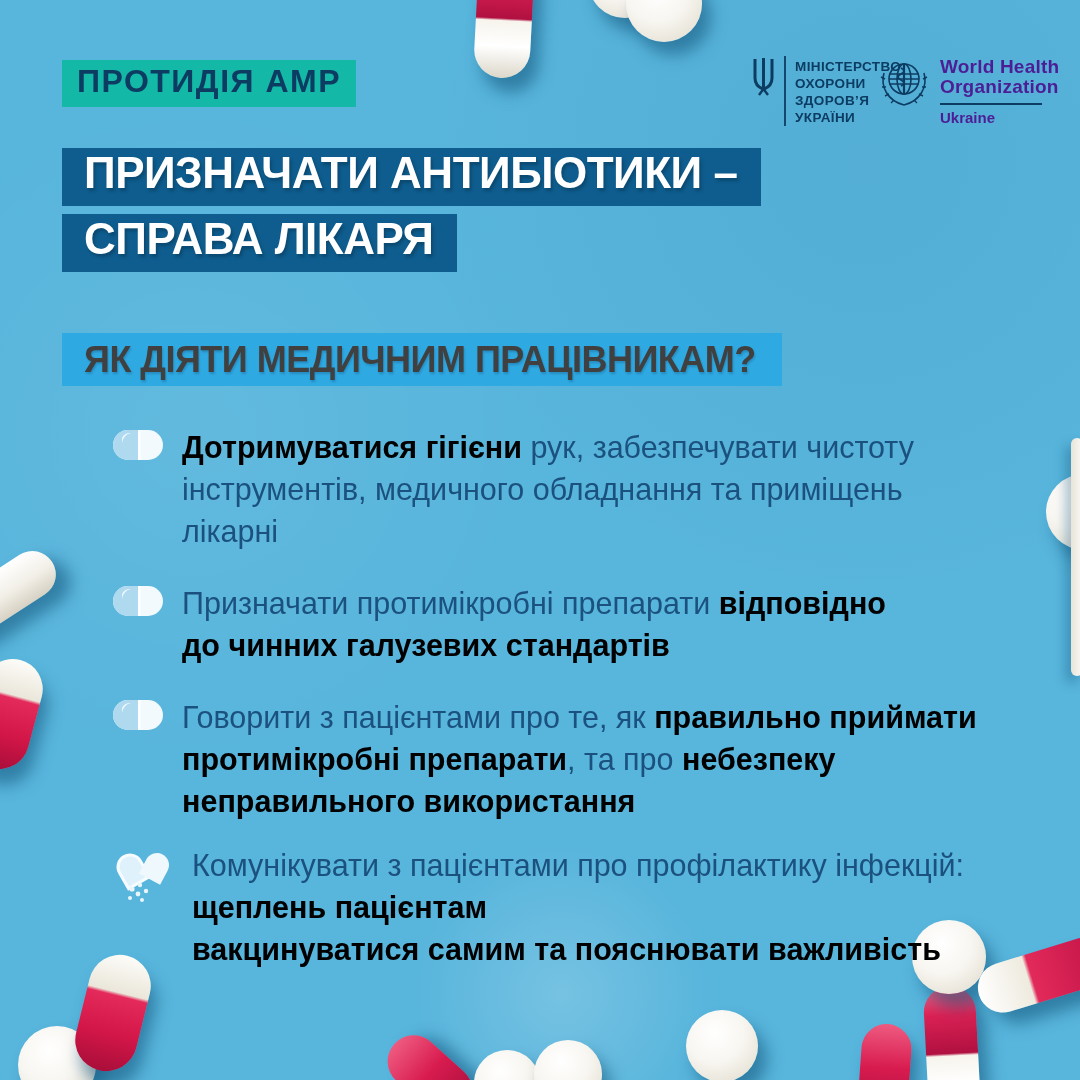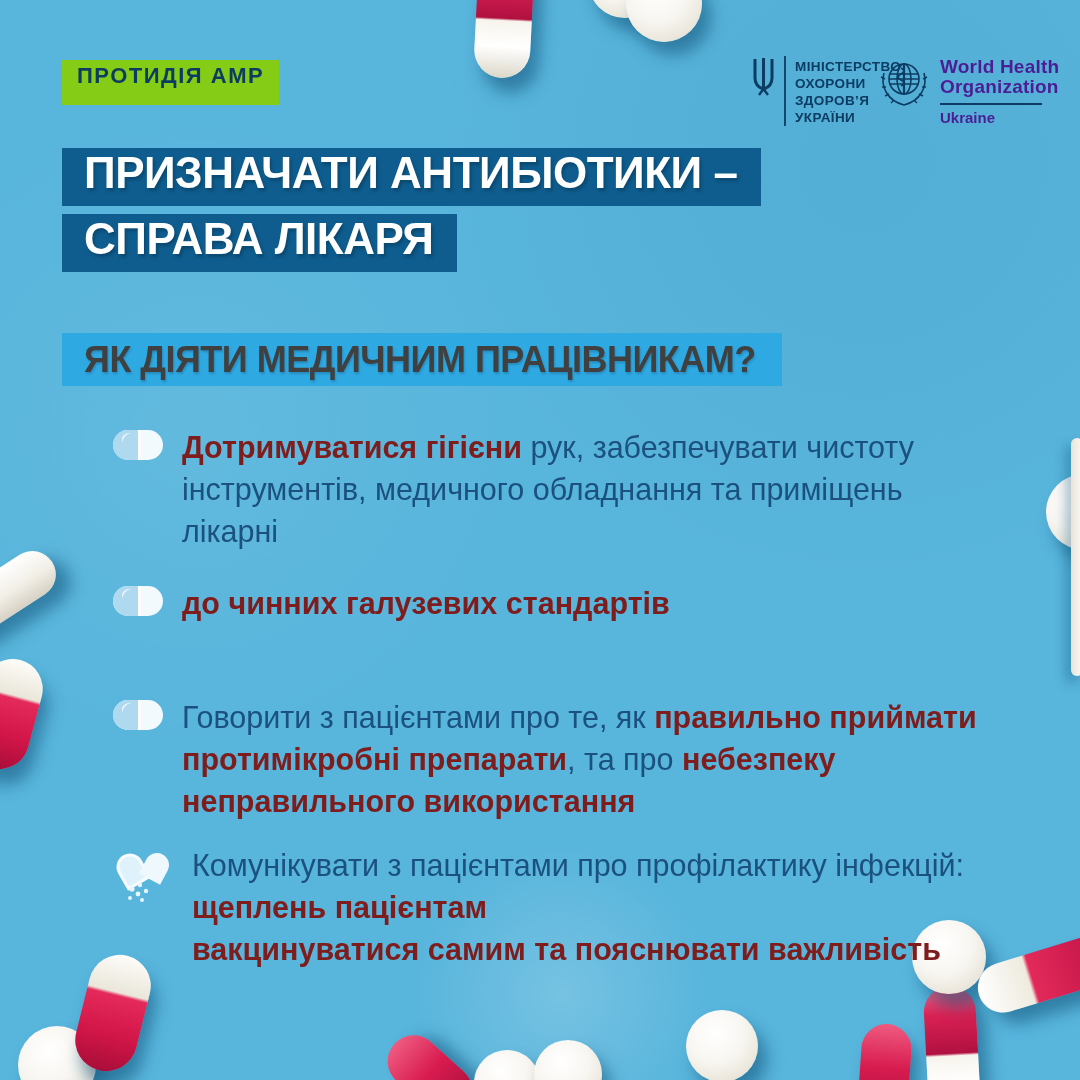--- a/index.html
+++ b/index.html
@@ -47,23 +47,23 @@
     box-shadow:8px 13px 15px rgba(16,82,120,.55);
   }
   .cap-h-wr{
     border-radius:999px;
     background:linear-gradient(90deg,#ffffff 0%,#eeeade 38%,#e22a5a 41%,#c01246 100%);
     box-shadow:11px 15px 16px rgba(16,82,120,.55);
   }
   
   .badge{
     position:absolute;left:62px;top:60px;z-index:5;
-    background:#84cc16;color:#0d3c63;
-    font-weight:bold;font-size:22px;letter-spacing:1.5px;
-    padding:3px 15px 16px 15px;
+    background:#14b8a6;color:#0d3c63;
+    font-weight:bold;font-size:32px;letter-spacing:1.5px;
+    padding:3px 15px 7px 15px;
   }
   .logo-moh{position:absolute;left:750px;top:56px;z-index:5;display:flex;align-items:flex-start;color:#0d3c63;justify-content:center;}
   .logo-moh .sep{width:2px;height:70px;background:#0d3c63;margin:0 9px 0 7px;opacity:.9;}
   .logo-moh .lines{font-size:13.5px;font-weight:bold;line-height:17px;letter-spacing:.4px;padding-top:2px;}
   .logo-who{position:absolute;left:876px;top:57px;z-index:5;display:flex;color:#4c1d95;justify-content:center;}
   .logo-who .txt{margin-left:8px;}
   .logo-who .nm{font-size:19px;font-weight:bold;line-height:20px;letter-spacing:.2px;}
   .logo-who .rule{height:2px;background:#0d3c63;margin:6px 0 4px 0;width:102px;}
   .logo-who .ctry{font-size:15px;font-weight:bold;}
   
@@ -84,21 +84,21 @@
     padding:0 26px 0 22px;white-space:nowrap;
   }
   .subtitle span{
     color:#404040;font-weight:bold;font-size:36px;letter-spacing:-.5px;
     text-shadow:1px 2px 2px rgba(10,60,100,.25);
   }
   
   .bullet{position:absolute;left:112px;z-index:5;display:flex;}
   .bullet .ic{flex:0 0 52px;margin-top:3px;}
   .bullet .tx{margin-left:18px;font-size:30.5px;line-height:42px;color:#1b517f;white-space:nowrap;}
-  .bullet .tx .b{font-weight:bold;color:#7f1d1d;}
+  .bullet .tx .b{font-weight:bold;color:#000000;}
 </style>
 </head>
 <body>
 
 <div class="canvas">
 
   <div id="decor-layer">
       <div class="pill cap-rw" style="left: 476px; top: -44px; width: 56px; height: 122px; transform: rotate(3deg);"></div>
       <div class="pill tablet" style="left: 588px; top: -56px; width: 74px; height: 74px; transform: rotate(0deg);"></div>
       <div class="pill tablet" style="left: 626px; top: -34px; width: 76px; height: 76px; transform: rotate(0deg);"></div>
@@ -191,20 +191,21 @@
       <div class="bullet" style="top: 582px;">
         <span class="ic">
   <svg width="52" height="32" viewBox="0 0 52 32">
     <rect x="1" y="1" width="50" height="30" rx="15" fill="#f3fafe"></rect>
     <path d="M26,1 L16,1 A15,15 0 0,0 16,31 L26,31 Z" fill="#aed9ef"></path>
     <path d="M10,9 A9,8 0 0,1 19,4 A12,12 0 0,0 10,14 Z" fill="#eaf7fd"></path>
     <rect x="26" y="1" width="2.5" height="30" fill="#ffffff"></rect>
   </svg>
 </span>
         <div class="tx">
+          <div><span>Призначати протимікробні препарати </span><span class="b">відповідно</span></div>
           <div><span class="b">до чинних галузевих стандартів</span></div>
         </div>
       </div>
       <div class="bullet" style="top: 696px;">
         <span class="ic">
   <svg width="52" height="32" viewBox="0 0 52 32">
     <rect x="1" y="1" width="50" height="30" rx="15" fill="#f3fafe"></rect>
     <path d="M26,1 L16,1 A15,15 0 0,0 16,31 L26,31 Z" fill="#aed9ef"></path>
     <path d="M10,9 A9,8 0 0,1 19,4 A12,12 0 0,0 10,14 Z" fill="#eaf7fd"></path>
     <rect x="26" y="1" width="2.5" height="30" fill="#ffffff"></rect>

